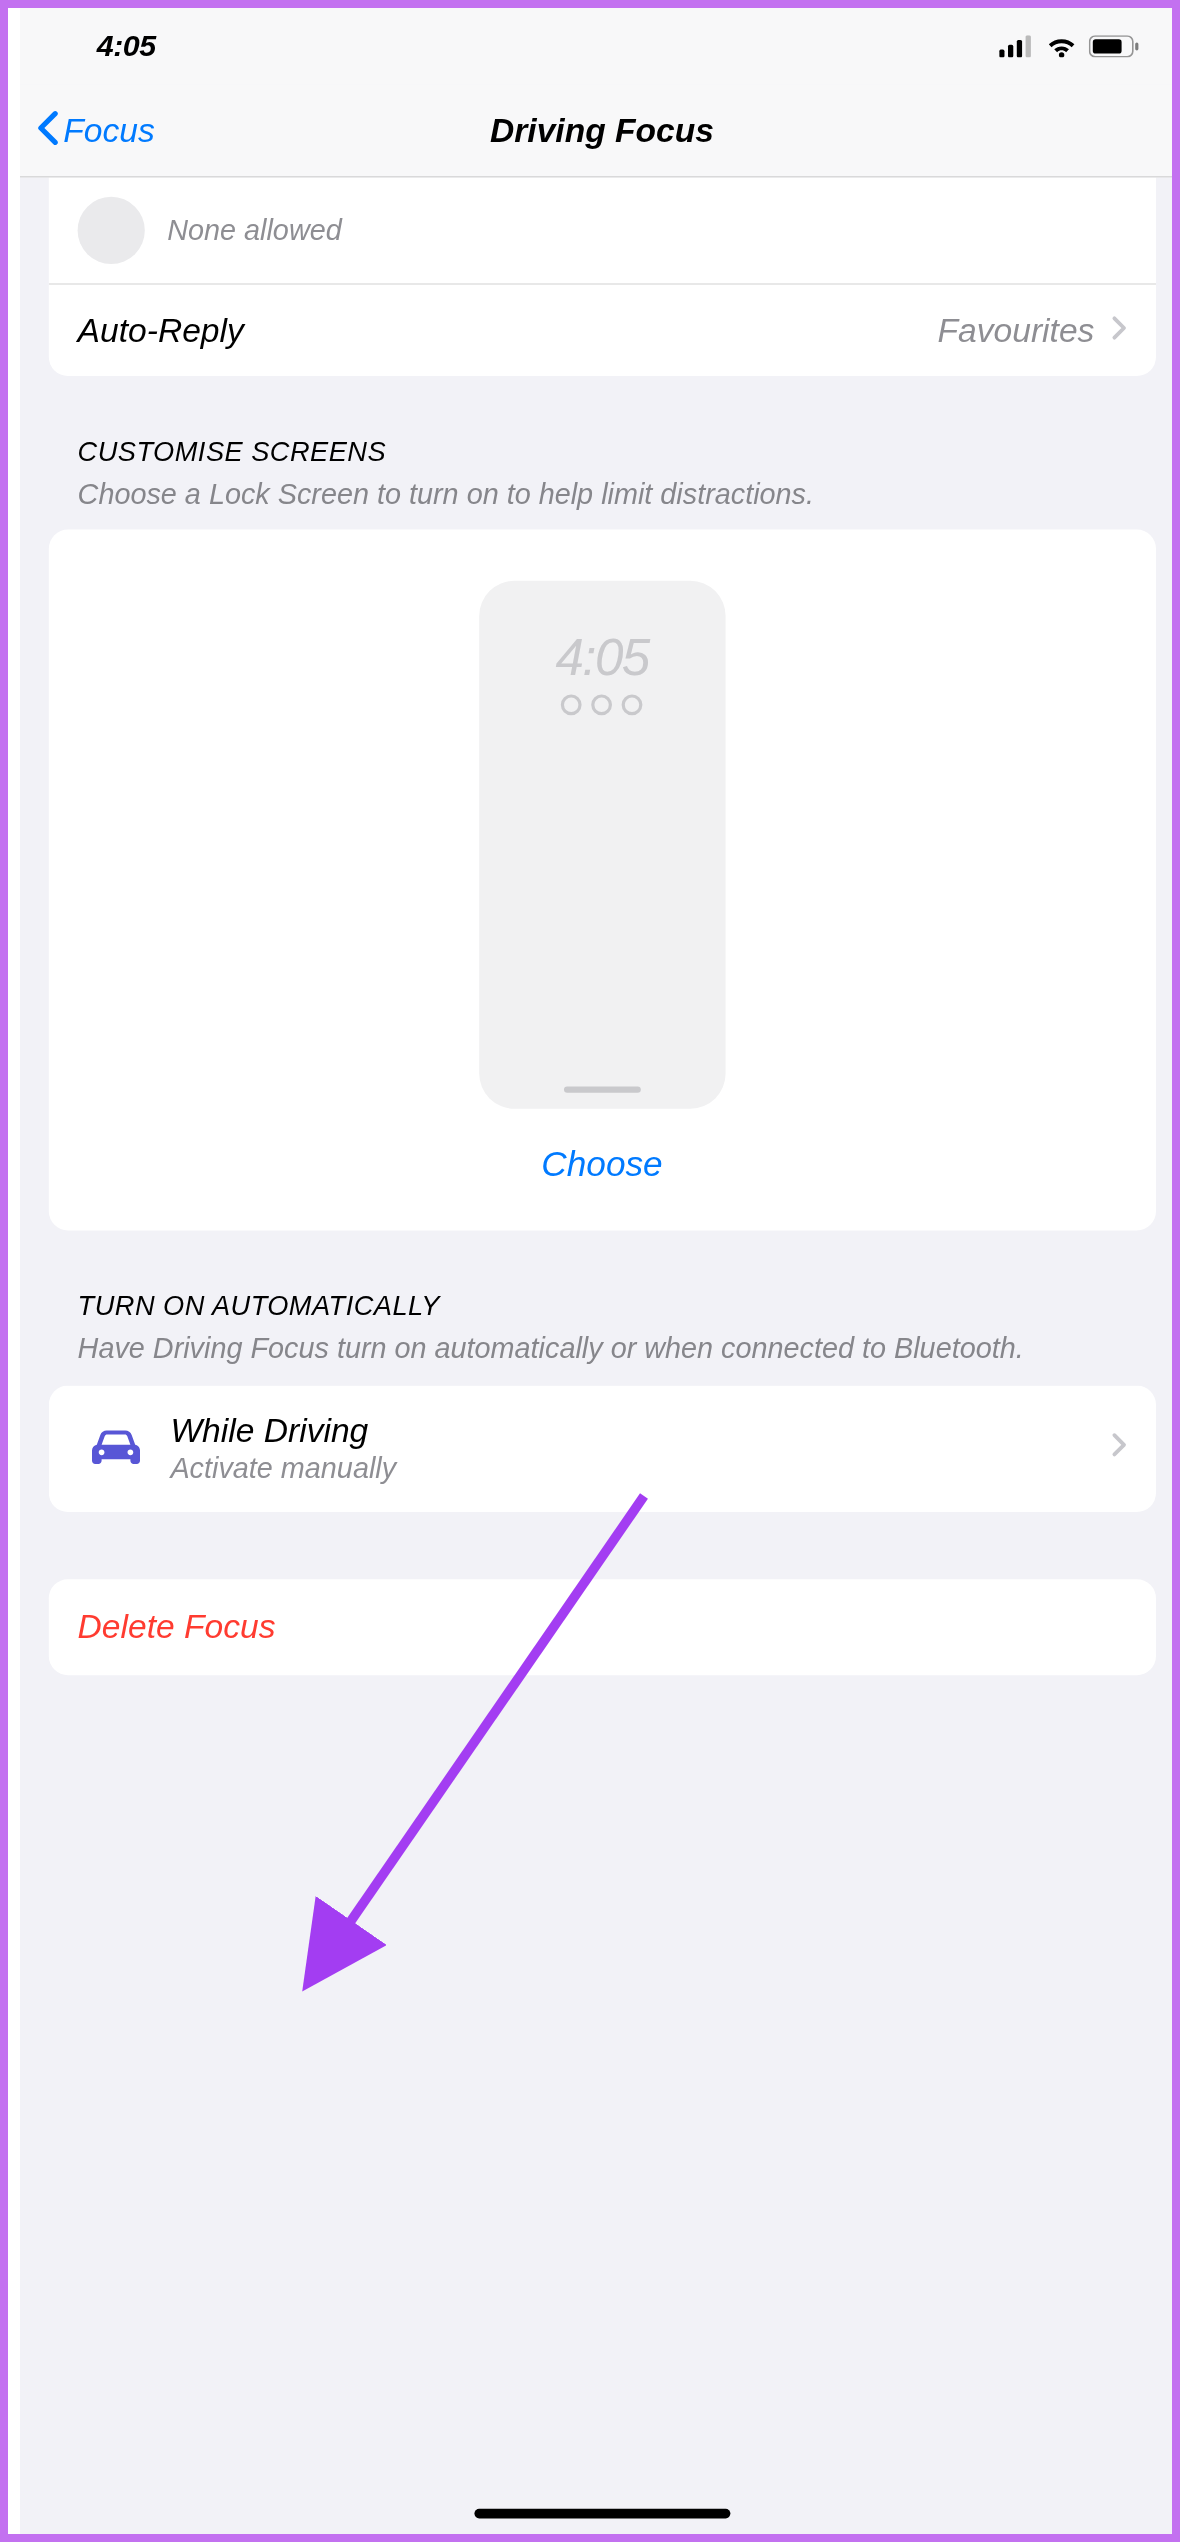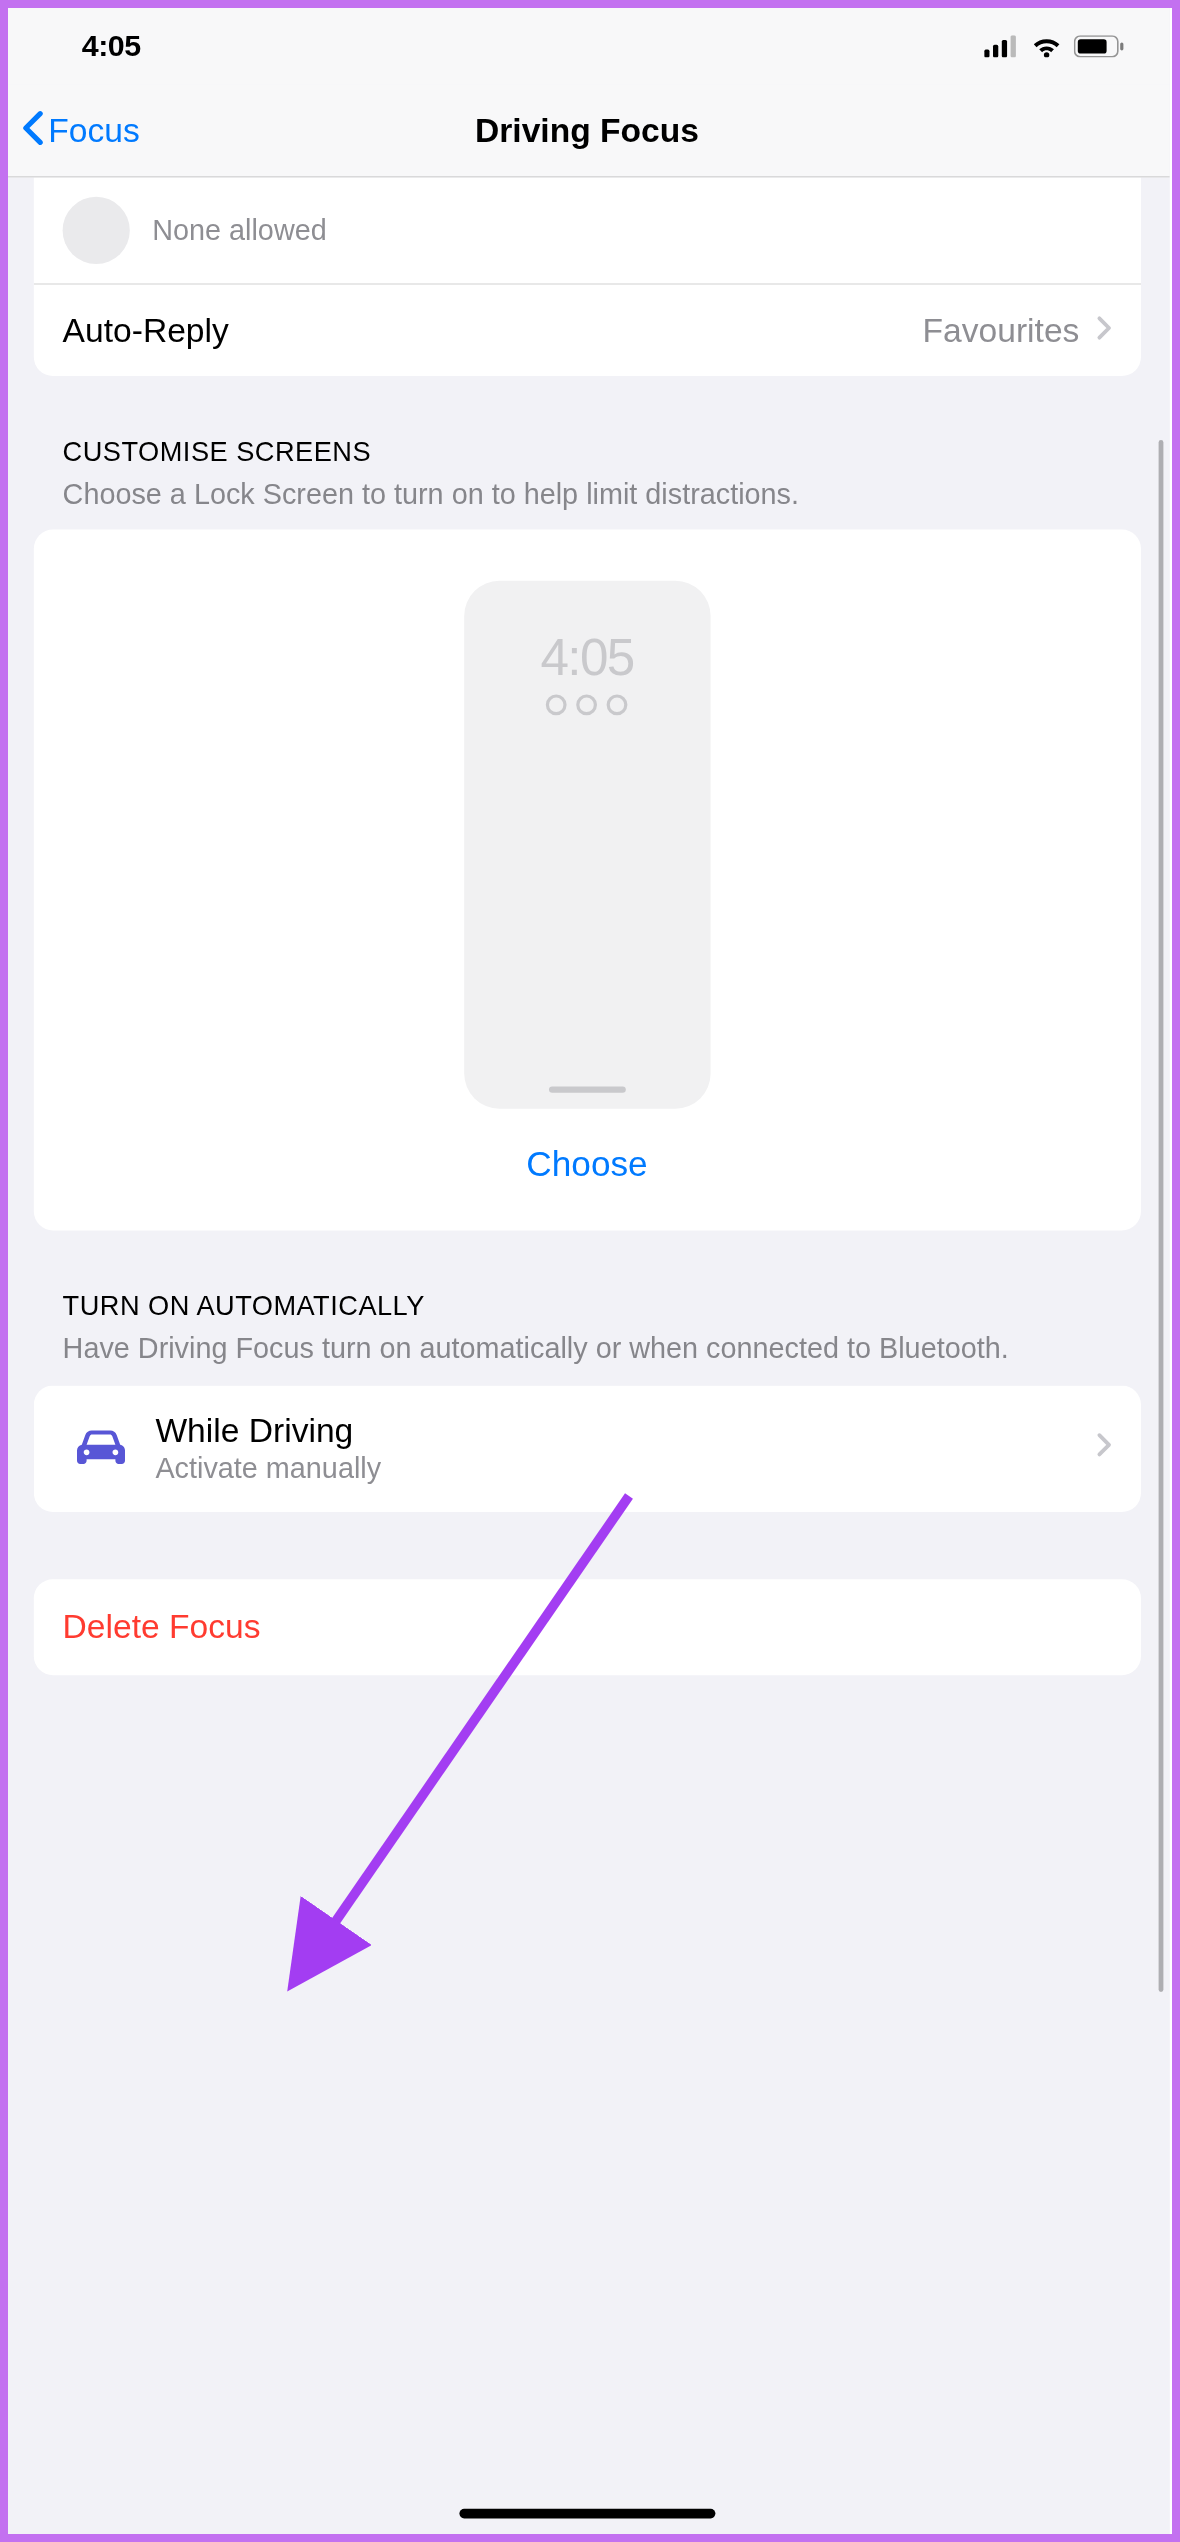--- a/index.html
+++ b/index.html
@@ -21,23 +21,24 @@
       top: 0;
       left: 0;
       width: 1180px;
       height: 2542px;
       border: 8px solid #c371f0;
       box-sizing: border-box;
     }
     .scaled-wrap {
       position: absolute;
       top: 8px;
-      left: 5px;
+      left: 20px;
       width: 1088px;
       height: 2526px;
+      font-style: italic;
     }
     .phone {
       width: 727.5px;
       height: 1578.75px;
       transform: scale(1.6);
       transform-origin: top left;
       background: #f2f2f7;
       position: relative;
       overflow: hidden;
     }

